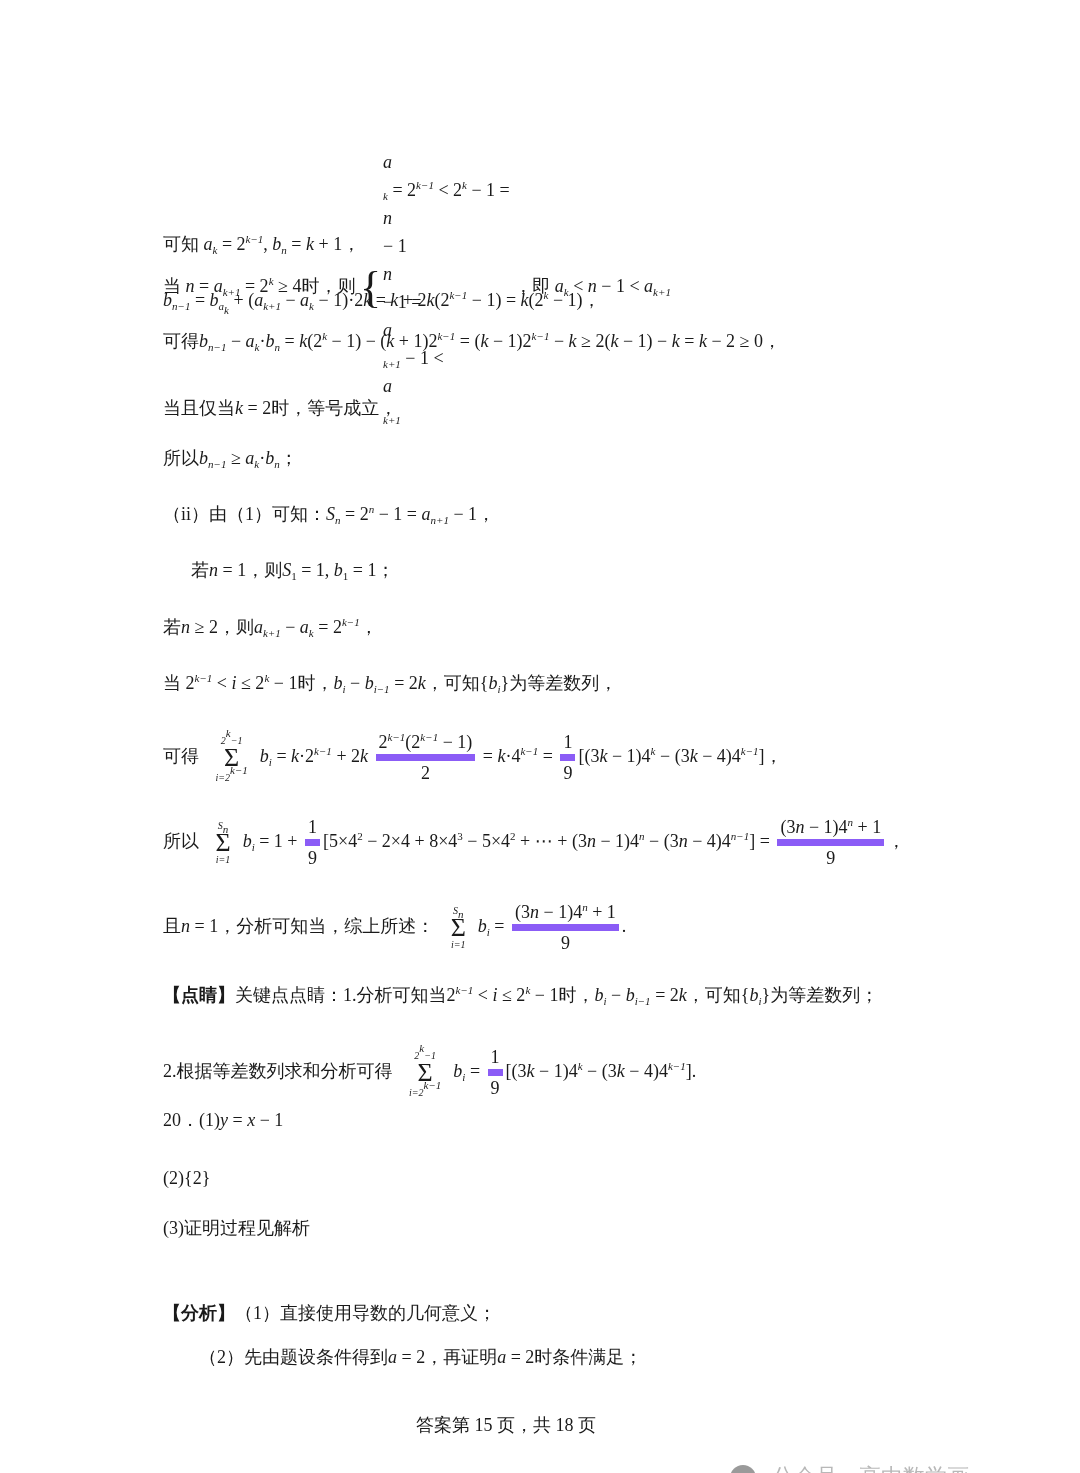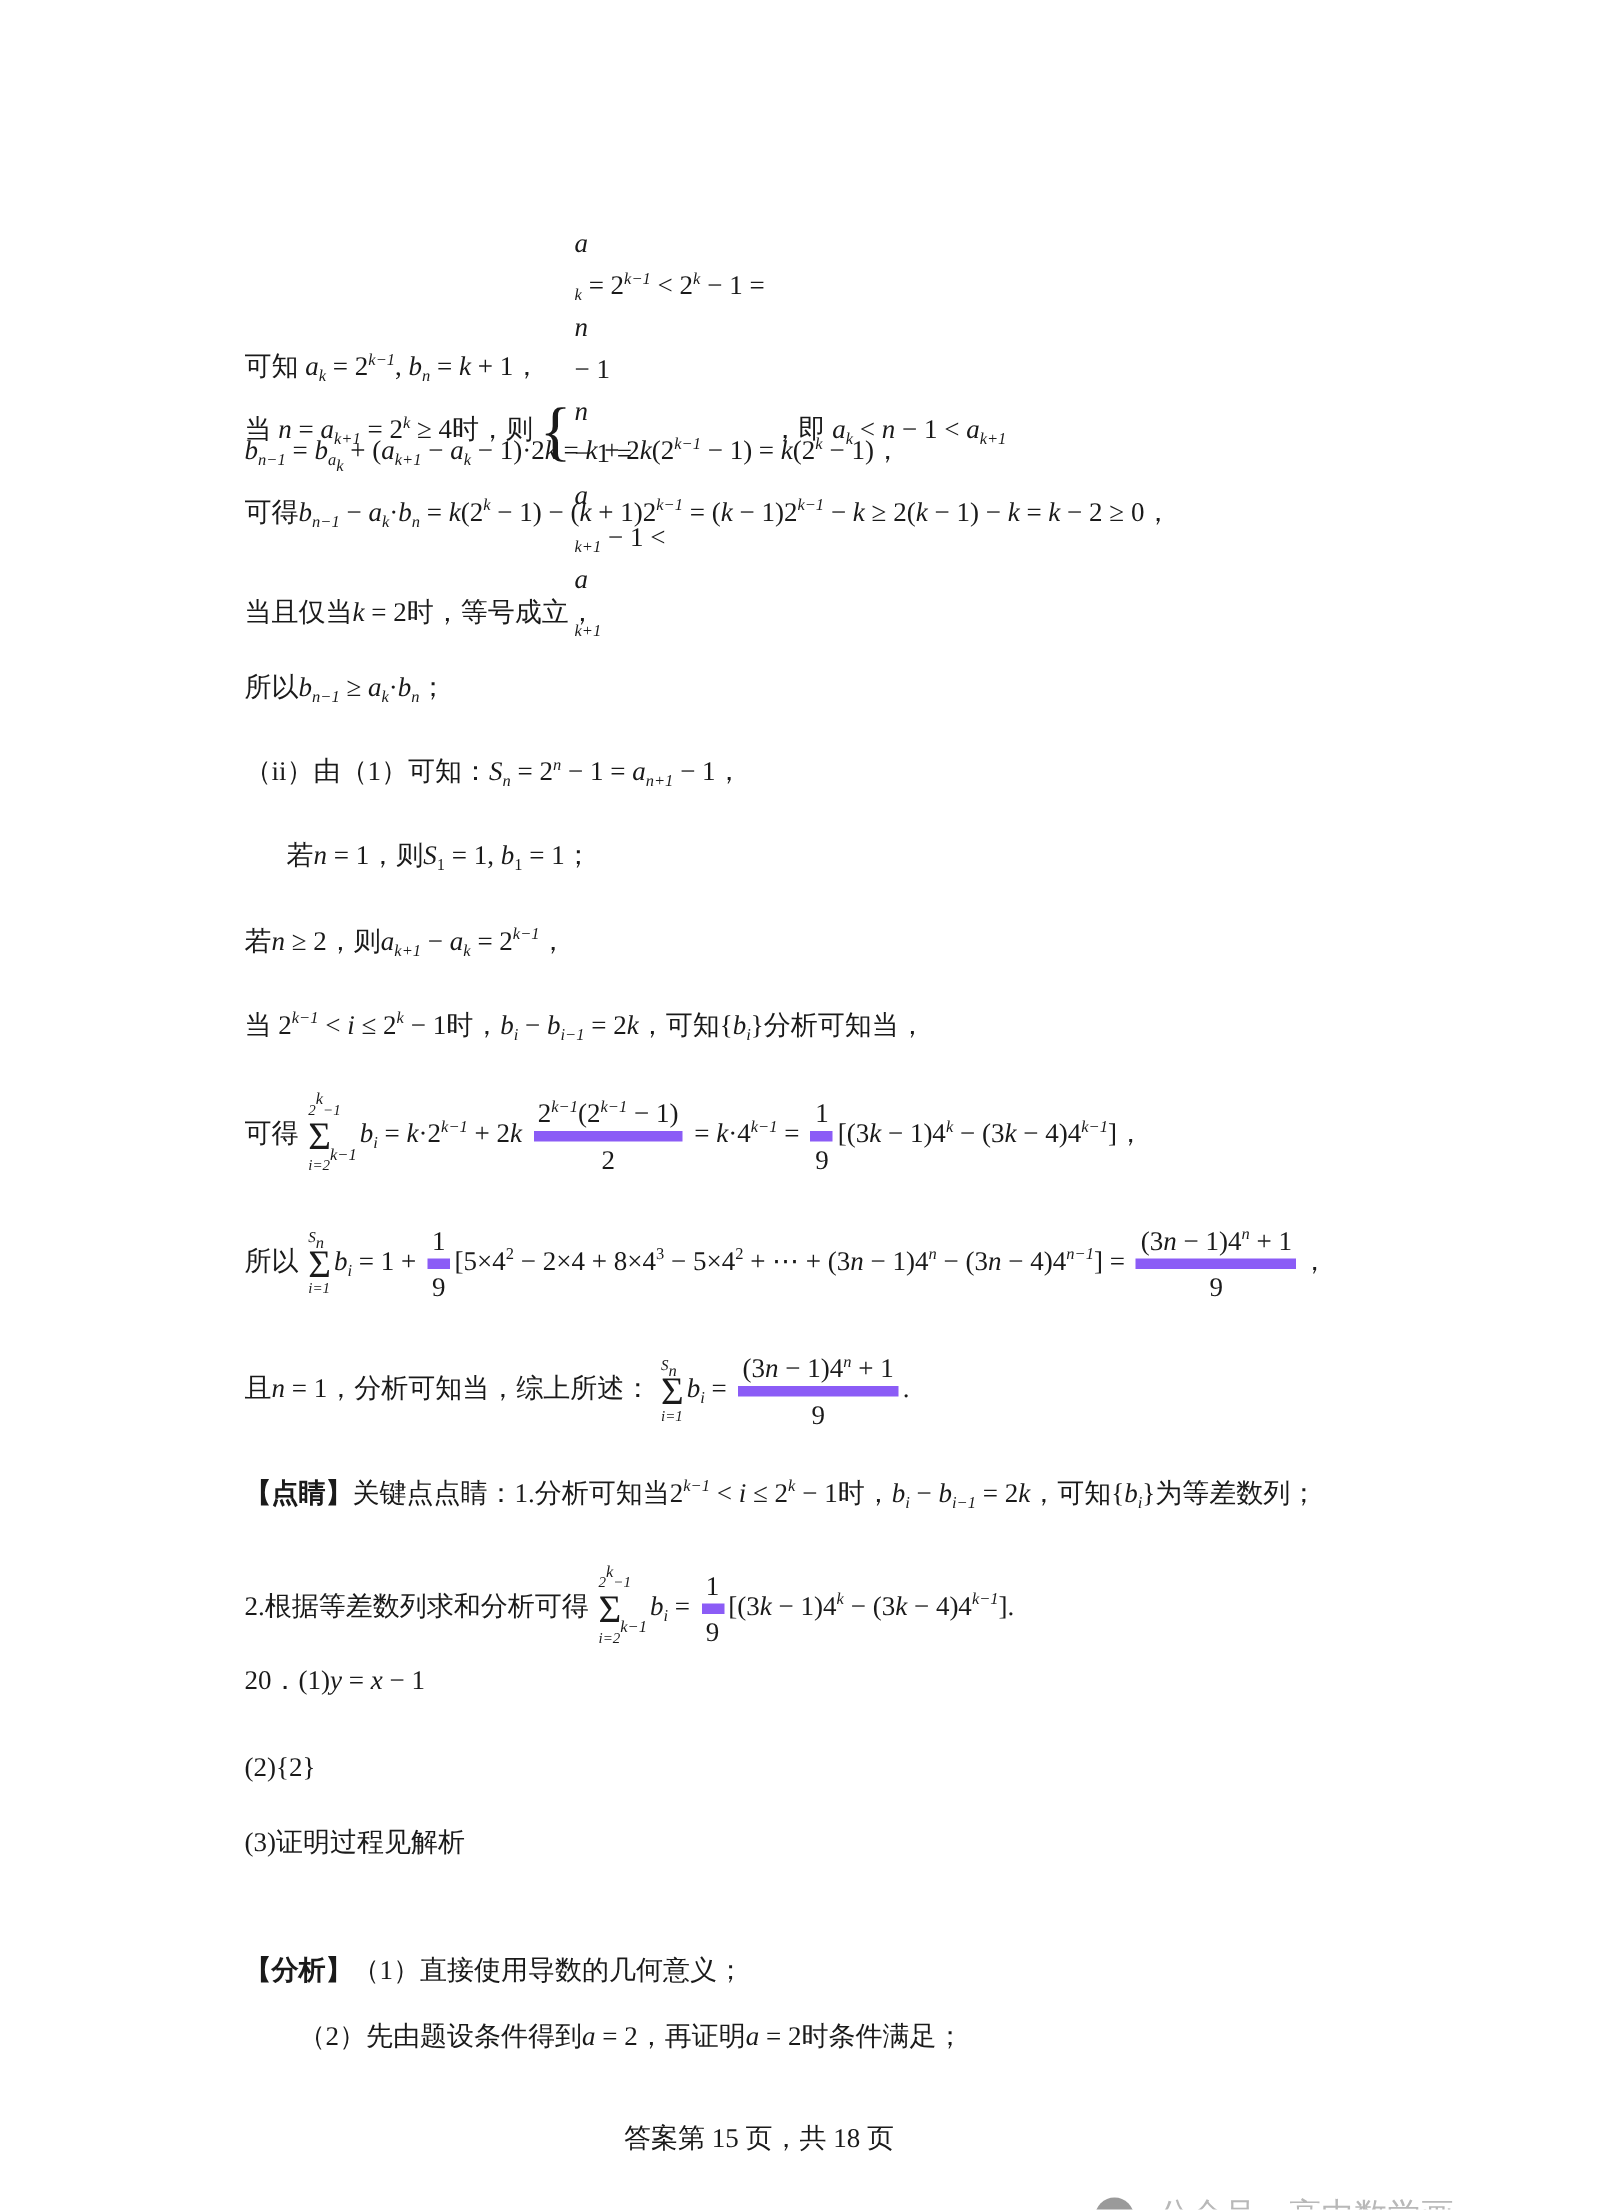--- a/index.html
+++ b/index.html
@@ -5,21 +5,21 @@
   html, body { margin:0; padding:0; background:#ffffff; }
   body { width:1080px; height:1473px; position:relative; overflow:hidden;
          font-family: "Liberation Serif", "DejaVu Serif", serif; color:#1a1a1a; }
   .line { position:absolute; left:163px; font-size:18px; line-height:24px; white-space:nowrap; }
   .m { font-family:"Liberation Serif", serif; font-style:italic; }
   sub, sup { font-size:11px; line-height:0; }
   sub { vertical-align:-4px; } sup { vertical-align:7px; }
   .frac { display:inline-block; vertical-align:middle; text-align:center; margin:0 3px; }
   .frac .num { display:block; border-bottom:7px solid #8b5cf6; padding:0 3px; }
   .frac .den { display:block; padding:0 3px; }
-  .sum { display:inline-block; vertical-align:middle; text-align:left; margin:0 2px; line-height:1; }
+  .sum { display:inline-block; vertical-align:middle; text-align:center; margin:0 12px; line-height:1; }
   .sum .lim { display:block; font-size:10px; font-style:italic; }
   .sum .sig { display:block; font-size:26px; line-height:24px; font-style:normal; }
   .brace { display:inline-block; vertical-align:middle; font-size:44px; line-height:44px; font-style:normal; font-weight:300; margin-right:2px; }
   .cases { display:inline-block; vertical-align:middle; line-height:28px; }
   .cases span { display:block; }
   .footer { position:absolute; left:0; width:1012px; top:1413px; text-align:center; font-size:18px; }
   .watermark { position:absolute; left:730px; top:1462px; font-size:22px; color:#b8b8b8; font-family:"DejaVu Sans", sans-serif; white-space:nowrap; }
   .wm-dot { display:inline-block; width:26px; height:26px; border-radius:50%; background:#9a9a9a; vertical-align:middle; margin-right:16px; }
   .bold { font-weight:bold; }
 </style>
@@ -62,21 +62,21 @@
 
 <div class="line" style="top:558px;margin-left:28px;">
   <span>若</span><span class="m">n</span> = 1<span>，则</span><span class="m">S</span><sub>1</sub> = 1, <span class="m">b</span><sub>1</sub> = 1；
 </div>
 
 <div class="line" style="top:615px;">
   <span>若</span><span class="m">n</span> ≥ 2<span>，则</span><span class="m">a</span><sub class="m">k+1</sub> − <span class="m">a</span><sub class="m">k</sub> = 2<sup class="m">k−1</sup>，
 </div>
 
 <div class="line" style="top:671px;">
-  <span>当</span> 2<sup class="m">k−1</sup> &lt; <span class="m">i</span> ≤ 2<sup class="m">k</sup> − 1<span>时，</span><span class="m">b</span><sub class="m">i</sub> − <span class="m">b</span><sub class="m">i−1</sub> = 2<span class="m">k</span><span>，可知</span>{<span class="m">b</span><sub class="m">i</sub>}<span>分析可知当，</span>
+  <span>当</span> 2<sup class="m">k−1</sup> &lt; <span class="m">i</span> ≤ 2<sup class="m">k</sup> − 1<span>时，</span><span class="m">b</span><sub class="m">i</sub> − <span class="m">b</span><sub class="m">i−1</sub> = 2<span class="m">k</span><span>，可知</span>{<span class="m">b</span><sub class="m">i</sub>}<span>为等差数列，</span>
 </div>
 
 <div class="line" style="top:730px;">
   <span>可得</span>
   <span class="sum"><span class="lim">2<sup>k</sup>−1</span><span class="sig">Σ</span><span class="lim">i=2<sup>k−1</sup></span></span><span class="m">b</span><sub class="m">i</sub> = <span class="m">k</span>·2<sup class="m">k−1</sup> + 2<span class="m">k</span>
   <span class="frac"><span class="num">2<sup class="m">k−1</sup>(2<sup class="m">k−1</sup> − 1)</span><span class="den">2</span></span>
   = <span class="m">k</span>·4<sup class="m">k−1</sup> = <span class="frac"><span class="num">1</span><span class="den">9</span></span>[(3<span class="m">k</span> − 1)4<sup class="m">k</sup> − (3<span class="m">k</span> − 4)4<sup class="m">k−1</sup>]，
 </div>
 
 <div class="line" style="top:815px;">

